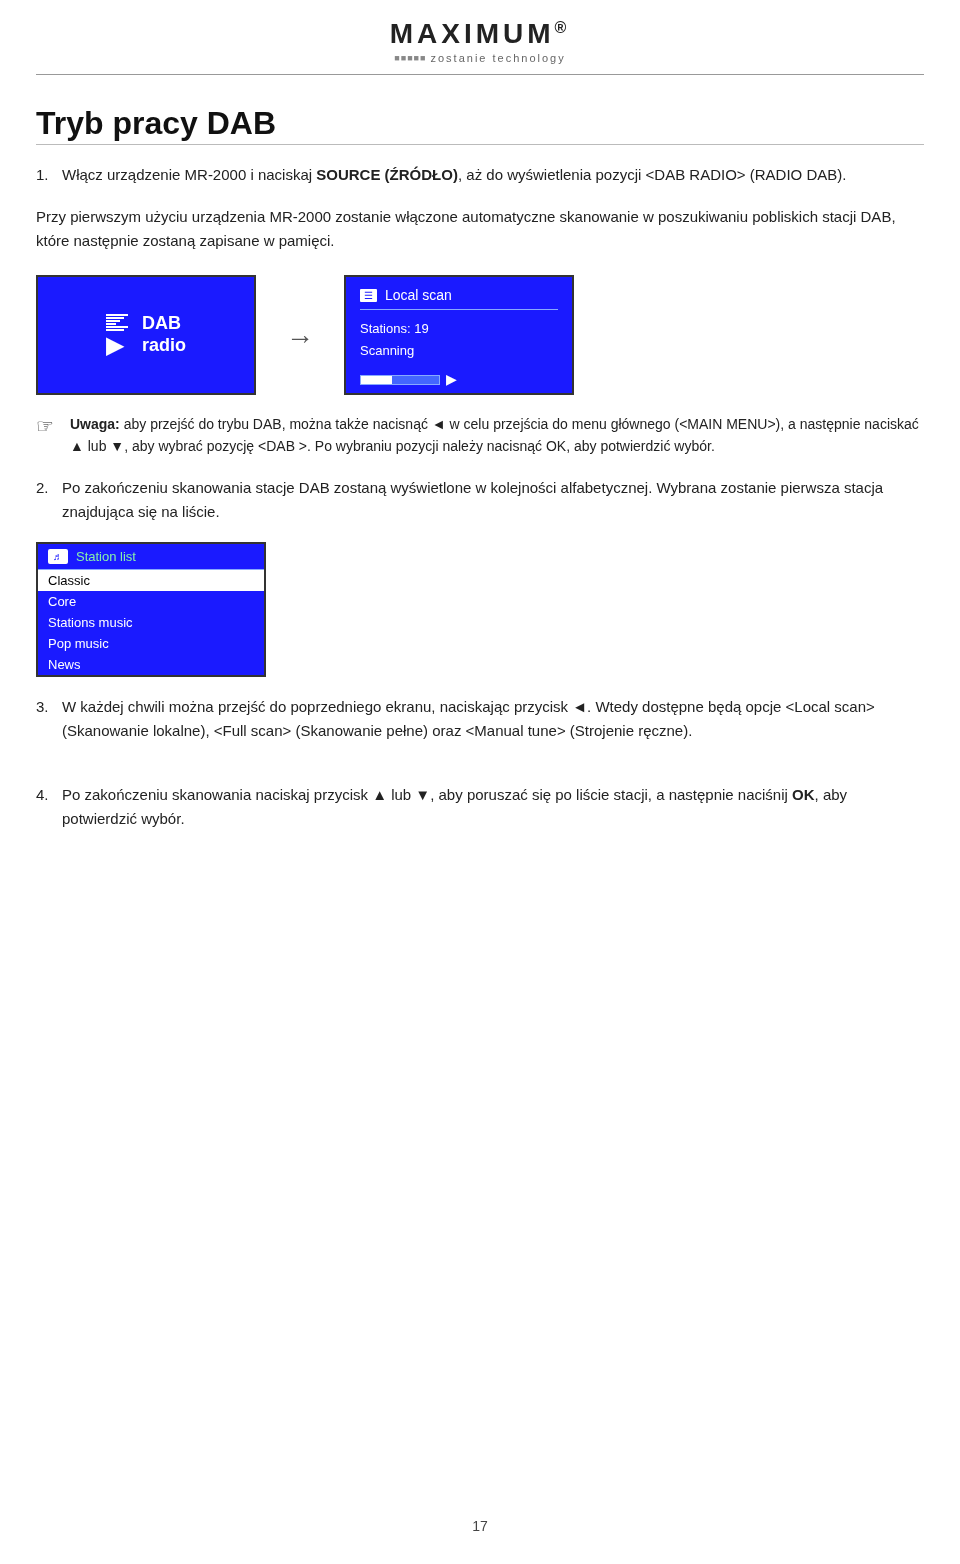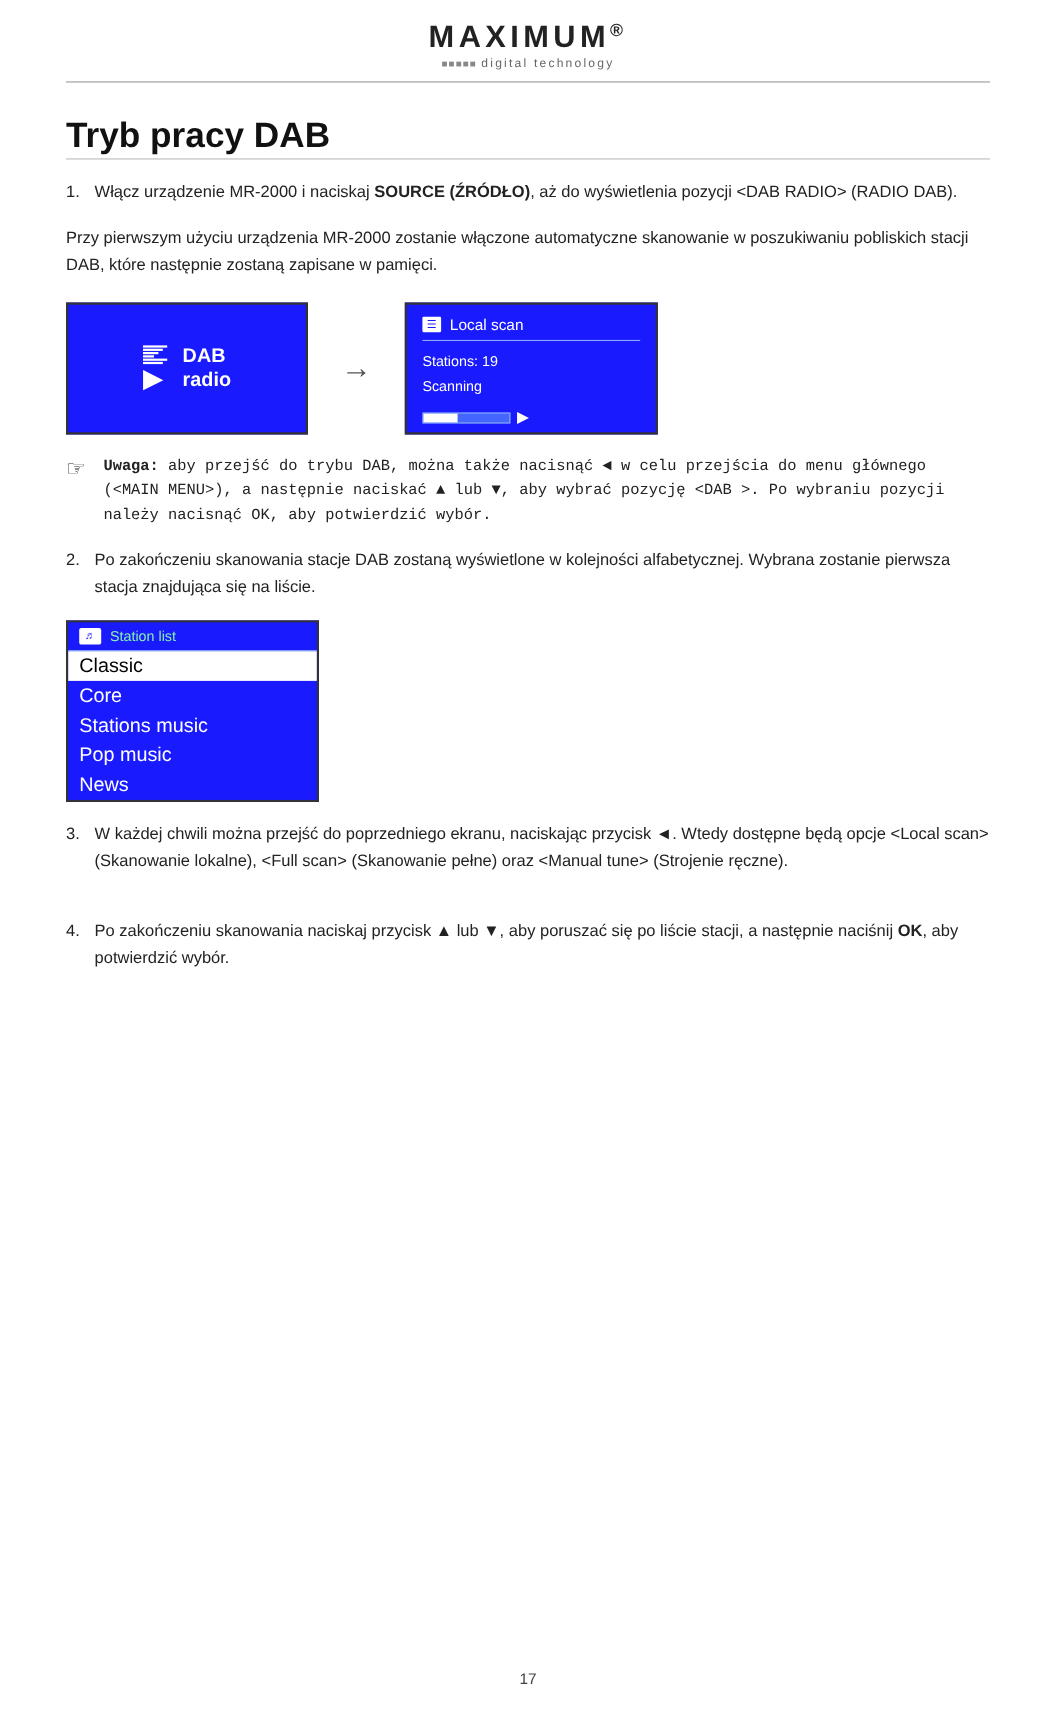--- a/index.html
+++ b/index.html
@@ -7,21 +7,21 @@
       background: #fff;
       font-family: Arial, sans-serif;
       font-size: 15px;
       color: #222;
       width: 960px;
       min-height: 1564px;
       position: relative;
     }
 
     .page-container {
-      padding: 0 60px;
+      padding: 0 36px;
       padding-top: 0;
     }
 
     
     .header {
       display: flex;
       flex-direction: column;
       align-items: center;
       padding: 18px 0 10px 0;
       border-bottom: 1px solid #999;
@@ -216,21 +216,20 @@
     }
     .note-icon {
       font-size: 20px;
       margin-top: 1px;
       min-width: 24px;
     }
     .note-text {
       font-size: 14px;
       line-height: 1.6;
       color: #222;
-      font-family: Liberation Mono, monospace;
     }
     .note-text .bold { font-weight: bold; }
 
     
     .station-screen {
       background: #1a1aff;
       border: 2px solid #333;
       width: 230px;
       margin: 10px 0 18px 0;
     }
@@ -253,21 +252,21 @@
       color: #86efac;
       font-size: 13px;
     }
     .station-list {
       background: #1a1aff;
       padding: 0;
     }
     .station-item {
       padding: 3px 10px;
       color: #fff;
-      font-size: 18px;
+      font-size: 13px;
       cursor: pointer;
     }
     .station-item.selected {
       background: #fff;
       color: #000;
     }
 
     
     .page-footer {
       position: absolute;
@@ -283,21 +282,21 @@
 <body>
 
 <div class="page-container">
 
   <div class="header">
     <div class="header-logo-text">
       <span>MAXIMUM</span><span class="header-logo-reg">®</span>
     </div>
     <div class="header-sub">
       <span class="header-sub-dots">■■■■■</span>
-      <span>digital technology</span>
+      <span>zostanie technology</span>
     </div>
   </div>
 
   <h1 class="page-title">Tryb pracy DAB</h1>
 
   <hr class="section-divider">
 
   <div class="para-numbered">
     <span class="para-num">1.</span>
     <span>

